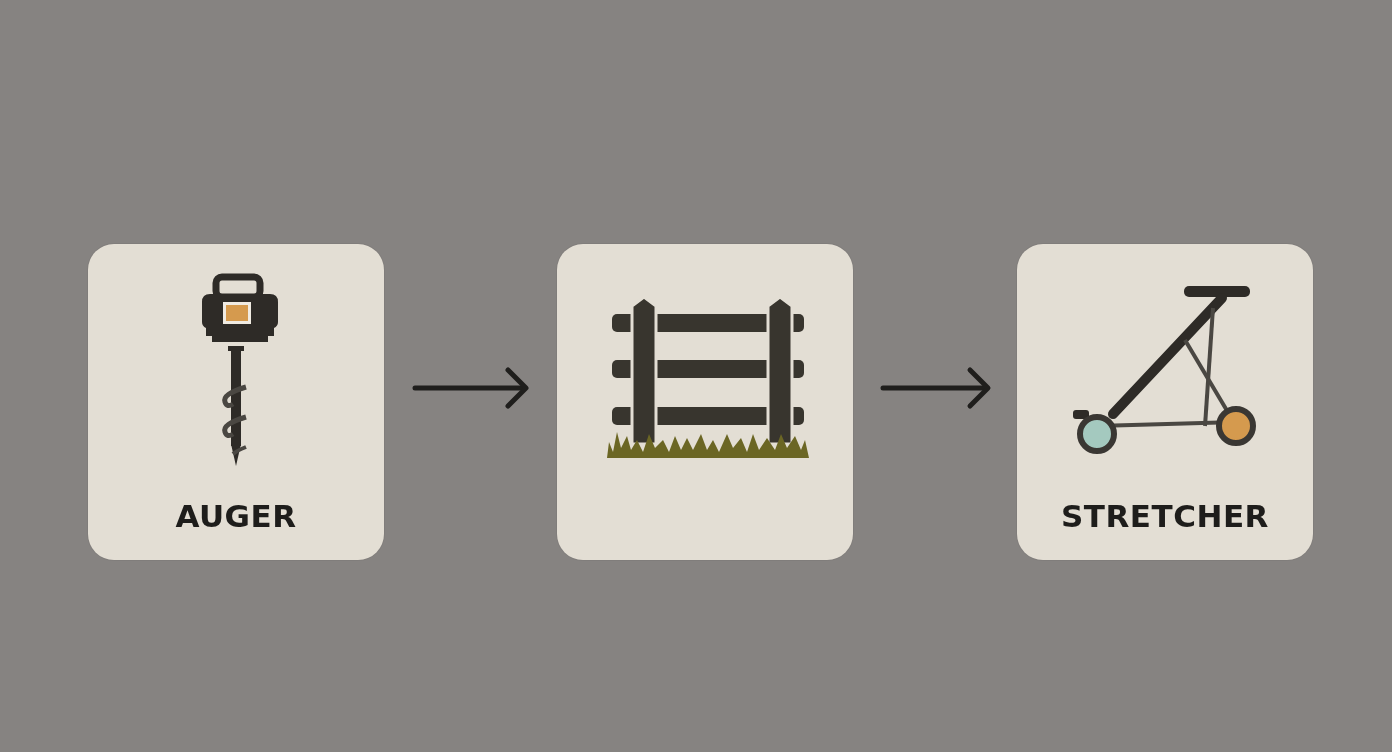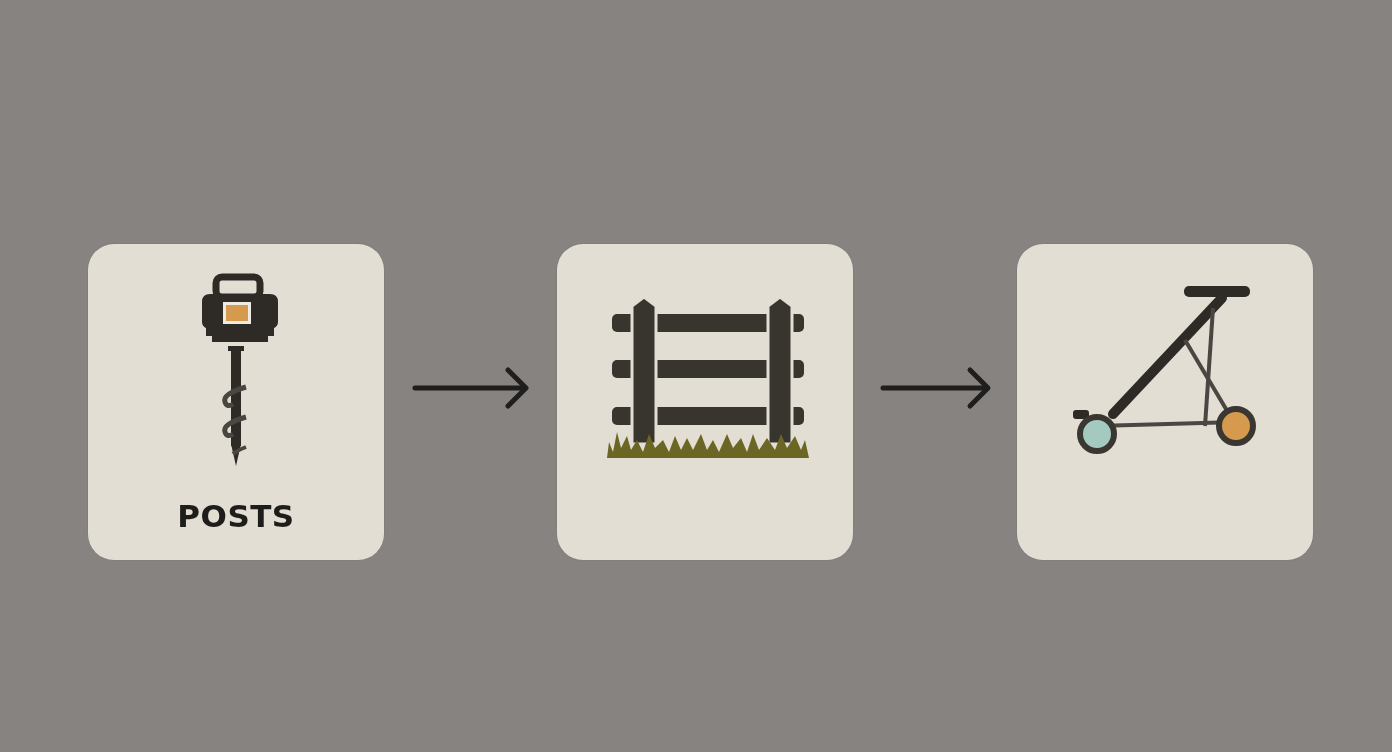--- a/index.html
+++ b/index.html
@@ -35,21 +35,21 @@
     <rect x="138" y="61" width="22" height="16" fill="#d59a4e"></rect>
 
     <rect x="143" y="102" width="10" height="100" fill="#2e2b27"></rect>
     <rect x="140" y="102" width="16" height="5" fill="#2e2b27"></rect>
     <polygon points="143,200 153,200 148,222" fill="#2e2b27"></polygon>
 
     <path d="M158 143 Q134 150 137 158 Q139 164 145 160" fill="none" stroke="#4a4742" stroke-width="5"></path>
     <path d="M158 173 Q134 180 137 188 Q139 194 145 190" fill="none" stroke="#4a4742" stroke-width="5"></path>
     <path d="M158 203 Q148 207 145 210" fill="none" stroke="#4a4742" stroke-width="4"></path>
   </svg>
-  <div class="label">POSTS</div>
+  <div class="label">AUGER</div>
 </div>
 
 <svg class="arrow" style="left:412px; top:364px;" width="120" height="50" viewBox="0 0 120 50">
   <line x1="3" y1="24" x2="112" y2="24" stroke="#1f1e1c" stroke-width="5" stroke-linecap="round"></line>
   <polyline points="96,6 114,24 96,42" fill="none" stroke="#1f1e1c" stroke-width="5" stroke-linecap="round" stroke-linejoin="round"></polyline>
 </svg>
 
 <div class="card" style="left:557px;">
   <svg width="296" height="316" viewBox="0 0 296 316">
     <g fill="#38352e">
@@ -79,13 +79,14 @@
 
     <line x1="196" y1="64" x2="188" y2="182" stroke="#4a4742" stroke-width="4"></line>
     <line x1="168" y1="96" x2="212" y2="170" stroke="#4a4742" stroke-width="4"></line>
     <line x1="80" y1="182" x2="220" y2="178" stroke="#4a4742" stroke-width="4"></line>
 
     <rect x="56" y="166" width="16" height="9" rx="3" fill="#2e2b27"></rect>
 
     <circle cx="80" cy="190" r="17" fill="#a4c9bf" stroke="#3a3733" stroke-width="6"></circle>
     <circle cx="219" cy="182" r="17" fill="#d59a4e" stroke="#3a3733" stroke-width="6"></circle>
   </svg>
+  <div class="label">STRETCHER</div>
 </div>
 
 </body></html>

